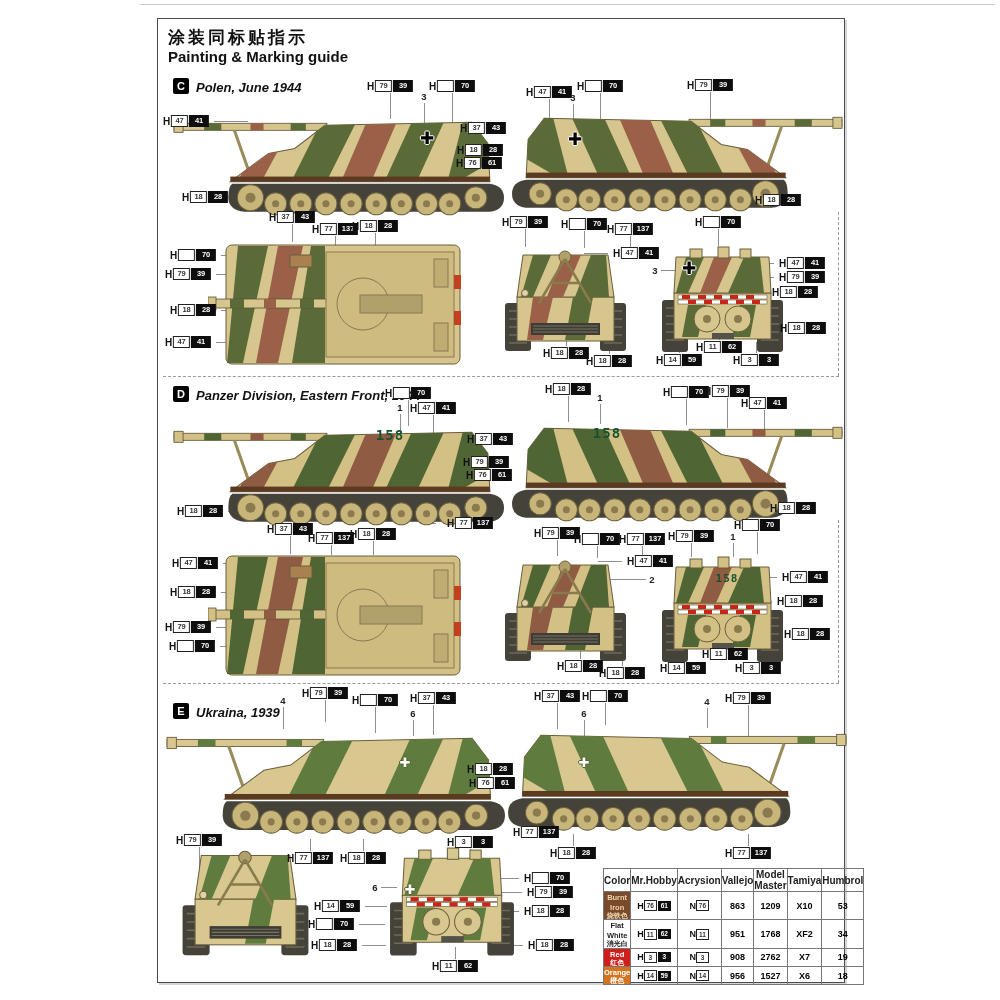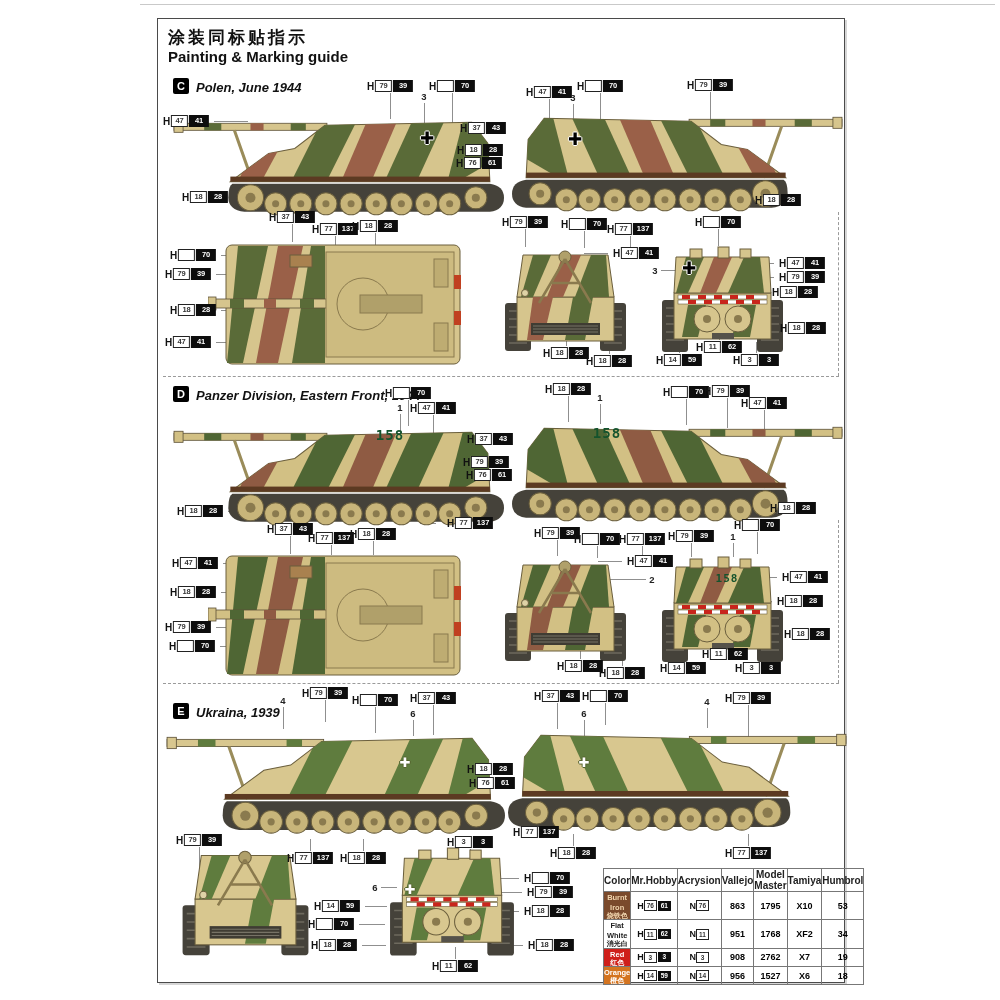--- a/index.html
+++ b/index.html
@@ -841,21 +841,21 @@
             <td><span class="mini">
                 <span class="h">H</span>
                 <span class="wb">76</span>
                 <span class="bb">61</span>
               </span></td>
             <td><span class="mini">
                 <span class="h">N</span>
                 <span class="wb">76</span>
               </span></td>
             <td><b>863</b></td>
-            <td><b>1795</b></td>
+            <td><b>1209</b></td>
             <td><b>X10</b></td>
             <td><b>53</b></td>
           </tr>
           <tr>
             <td style="background: rgb(255, 255, 255); color: rgb(34, 34, 34);"><span class="pt-name">Flat White<span class="cn">消光白</span></span></td>
             <td><span class="mini">
                 <span class="h">H</span>
                 <span class="wb">11</span>
                 <span class="bb">62</span>
               </span></td>

